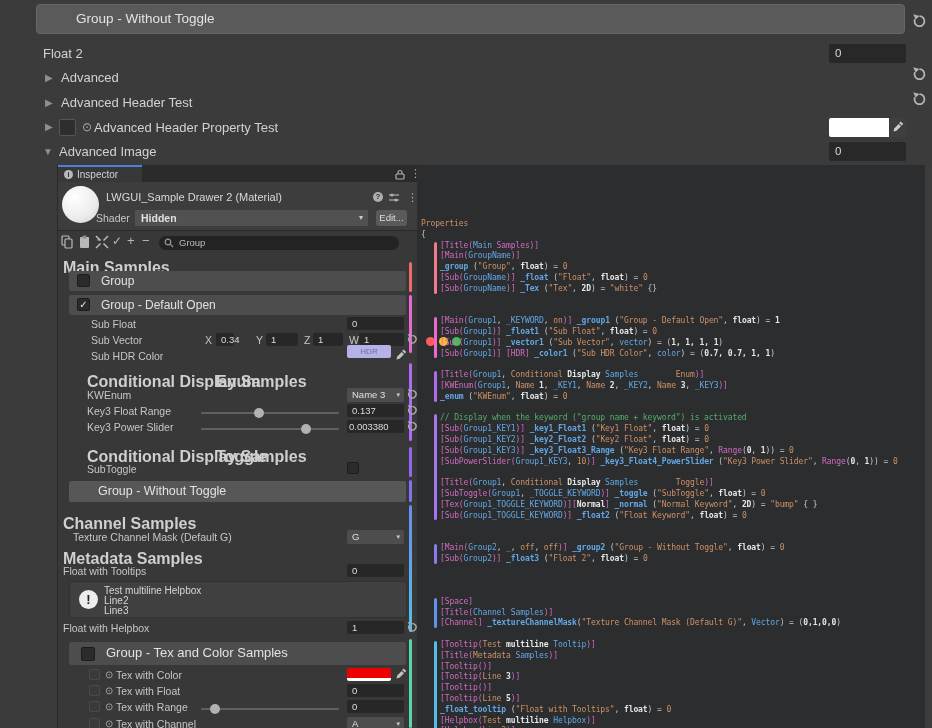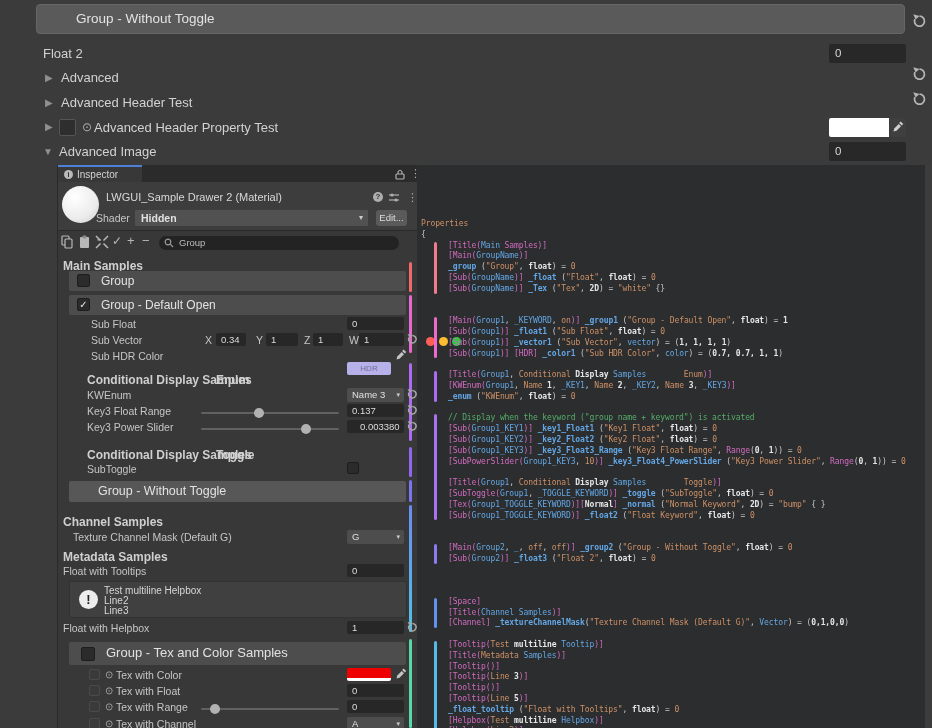--- a/index.html
+++ b/index.html
@@ -37,21 +37,21 @@
   .help-ic{position:absolute;width:10px;height:10px;border-radius:50%;background:#aeaeae;color:#333;
     font-size:8px;font-weight:bold;text-align:center;line-height:10px;}
   .sh-label{position:absolute;left:38px;top:30px;font-size:10.5px;color:#c6c6c6;}
   .dropdown{position:absolute;background:#515151;border-radius:1px;color:#e0e0e0;box-sizing:border-box;}
   .dropdown .cap{position:absolute;left:6px;top:0;font-size:10.5px;line-height:16px;font-weight:bold;}
   .dropdown .caret{position:absolute;right:5px;top:0;font-size:8px;line-height:16px;color:#ccc;}
   .btn{position:absolute;background:#5a5a5a;border-radius:3px;color:#ddd;text-align:center;box-sizing:border-box;}
   .toolbar-ic{position:absolute;top:70px;}
   .search{position:absolute;left:101px;top:71px;width:240px;height:14px;background:#232323;border-radius:8px;}
   .search .sv{position:absolute;left:20px;top:1px;font-size:9.5px;color:#bdbdbd;}
-  .sec-label{position:absolute;font-size:12px;font-weight:bold;color:#cfcfcf;}
+  .sec-label{position:absolute;font-size:16px;font-weight:bold;color:#cfcfcf;}
   .gh{position:absolute;left:11px;width:337px;background:#4d4d4d;border-radius:2px;}
   .gh .gl{position:absolute;font-size:12px;color:#e2e2e2;}
   .chk{position:absolute;background:#2b2b2b;border:1px solid #1d1d1d;border-radius:2px;box-sizing:border-box;
     color:#e8e8e8;text-align:center;}
   .row-label{position:absolute;font-size:10.5px;color:#c6c6c6;}
   .fld{position:absolute;width:57px;height:13px;background:#272727;border-radius:2px;color:#dcdcdc;
     font-size:9.5px;line-height:13px;padding-left:5px;box-sizing:border-box;}
   .dd-s{position:absolute;width:57px;height:14px;background:#4d4d4d;border-radius:2px;box-sizing:border-box;}
   .dd-s .cap{position:absolute;left:5px;top:0;font-size:9.5px;line-height:14px;color:#e0e0e0;}
   .dd-s .caret{position:absolute;right:4px;top:0;font-size:7px;line-height:14px;color:#ccc;}
@@ -68,21 +68,21 @@
     color:#222;font-weight:bold;font-size:13px;text-align:center;line-height:19px;}
   .hb-line{position:absolute;left:34px;font-size:10px;color:#d6d6d6;}
   .undo-s{position:absolute;width:12px;height:12px;z-index:5;}
   
   #code{position:absolute;left:417px;top:165px;width:515px;height:563px;background:#2b2d2f;overflow:hidden;}
   #code .edge{position:absolute;right:0;top:0;width:7px;height:100%;background:#3c3c3c;}
   .dot{position:absolute;top:172px;width:9px;height:9px;border-radius:50%;}
   #code-area{position:absolute;left:4px;top:22px;width:505px;
     font-family:"DejaVu Sans Mono",monospace;font-size:8px;letter-spacing:-0.1px;margin-top:32px;}
   .code-block{position:relative;}
-  .code-block.gut{margin-left:13px;padding-left:14px;}
+  .code-block.gut{margin-left:13px;padding-left:6px;}
   .gutstrip{position:absolute;left:0;top:1px;bottom:1px;width:2.5px;border-radius:2px;}
   .code-line{height:10.8px;line-height:10.8px;white-space:pre;overflow:visible;}
   .c-pk{color:#d36bc0;}
   .c-bl{color:#64a7e4;}
   .c-bb{color:#64a7e4;font-weight:bold;}
   .c-or{color:#cf9166;}
   .c-wh{color:#e6e6e6;font-weight:bold;}
   .c-gr{color:#55ad68;}
   .c-tx{color:#c9c9c9;}
 </style>
@@ -203,34 +203,34 @@
     <div class="gh" style="top:130px;height:20px;">
       <div class="chk" style="left:8px;top:3px;width:13px;height:13px;font-size:10px;line-height:12px;">✓</div>
       <span class="gl" style="left:32px;top:3px;">Group - Default Open</span>
     </div>
 
     <span class="row-label" style="left:33px;top:153px;">Sub Float</span>
     <div class="fld" style="left:289px;top:152px;"><span>0</span></div>
 
     <span class="row-label" style="left:33px;top:169px;">Sub Vector</span>
     <span class="row-label" style="left:147px;top:169px;">X</span>
-    <div class="fld" style="left:158px;top:168px;width:30px;"><span>0.34</span></div>
+    <div class="fld" style="left:158px;top:168px;width:18px;"><span>0.34</span></div>
     <span class="row-label" style="left:198px;top:169px;">Y</span>
     <div class="fld" style="left:208px;top:168px;width:32px;"><span>1</span></div>
     <span class="row-label" style="left:246px;top:169px;">Z</span>
     <div class="fld" style="left:255px;top:168px;width:30px;"><span>1</span></div>
     <span class="row-label" style="left:291px;top:169px;">W</span>
     <div class="fld" style="left:301px;top:168px;width:45px;"><span>1</span></div>
     <svg class="undo-s" style="left:348px;top:168px;" viewBox="0 0 16 16">
         <path d="M8.5 3.2 a5 5 0 1 1 -4.6 3" fill="none" stroke="#a8a8a8" stroke-width="2"></path>
         <path d="M2.2 1.2 L4.6 6.4 L8.6 3.0 Z" fill="#a8a8a8"></path>
       </svg>
 
     <span class="row-label" style="left:33px;top:185px;">Sub HDR Color</span>
-    <div class="hdr-swatch" style="top:197px;"><span>HDR</span></div>
+    <div class="hdr-swatch" style="top:180px;"><span>HDR</span></div>
     <svg style="position:absolute;left:337px;top:184px;" width="12" height="12" viewBox="0 0 16 16">
         <path d="M2 14 l1-4 6-6 3 3-6 6z" fill="#c4c4c4"></path>
         <path d="M9.5 2.5 l2-2 3.5 3.5-2 2z" fill="#c4c4c4"></path>
       </svg>
 
     <span class="sec-label" style="left:29px;top:208px;">Conditional Display Samples</span>
     <span class="sec-label" style="left:158px;top:208px;">Enum</span>
     <span class="row-label" style="left:29px;top:224px;">KWEnum</span>
     <div class="dd-s" style="left:289px;top:223px;">
       <span class="cap">Name 3</span>
@@ -246,21 +246,21 @@
     <div class="knob" style="left:196px;top:243px;"></div>
     <div class="fld" style="left:289px;top:239px;"><span>0.137</span></div>
     <svg class="undo-s" style="left:348px;top:239px;" viewBox="0 0 16 16">
         <path d="M8.5 3.2 a5 5 0 1 1 -4.6 3" fill="none" stroke="#a8a8a8" stroke-width="2"></path>
         <path d="M2.2 1.2 L4.6 6.4 L8.6 3.0 Z" fill="#a8a8a8"></path>
       </svg>
 
     <span class="row-label" style="left:29px;top:256px;">Key3 Power Slider</span>
     <div class="track" style="left:143px;top:263px;width:138px;"></div>
     <div class="knob" style="left:243px;top:259px;"></div>
-    <div class="fld" style="left:289px;top:255px;padding-left:13px;"><span>0.003380</span></div>
+    <div class="fld" style="left:289px;top:255px;padding-left:2px;"><span>0.003380</span></div>
     <svg class="undo-s" style="left:348px;top:255px;" viewBox="0 0 16 16">
         <path d="M8.5 3.2 a5 5 0 1 1 -4.6 3" fill="none" stroke="#a8a8a8" stroke-width="2"></path>
         <path d="M2.2 1.2 L4.6 6.4 L8.6 3.0 Z" fill="#a8a8a8"></path>
       </svg>
 
     <span class="sec-label" style="left:29px;top:283px;">Conditional Display Samples</span>
     <span class="sec-label" style="left:158px;top:283px;">Toggle</span>
     <span class="row-label" style="left:29px;top:298px;">SubToggle</span>
     <div class="chk" style="left:289px;top:297px;width:12px;height:12px;"></div>
 

